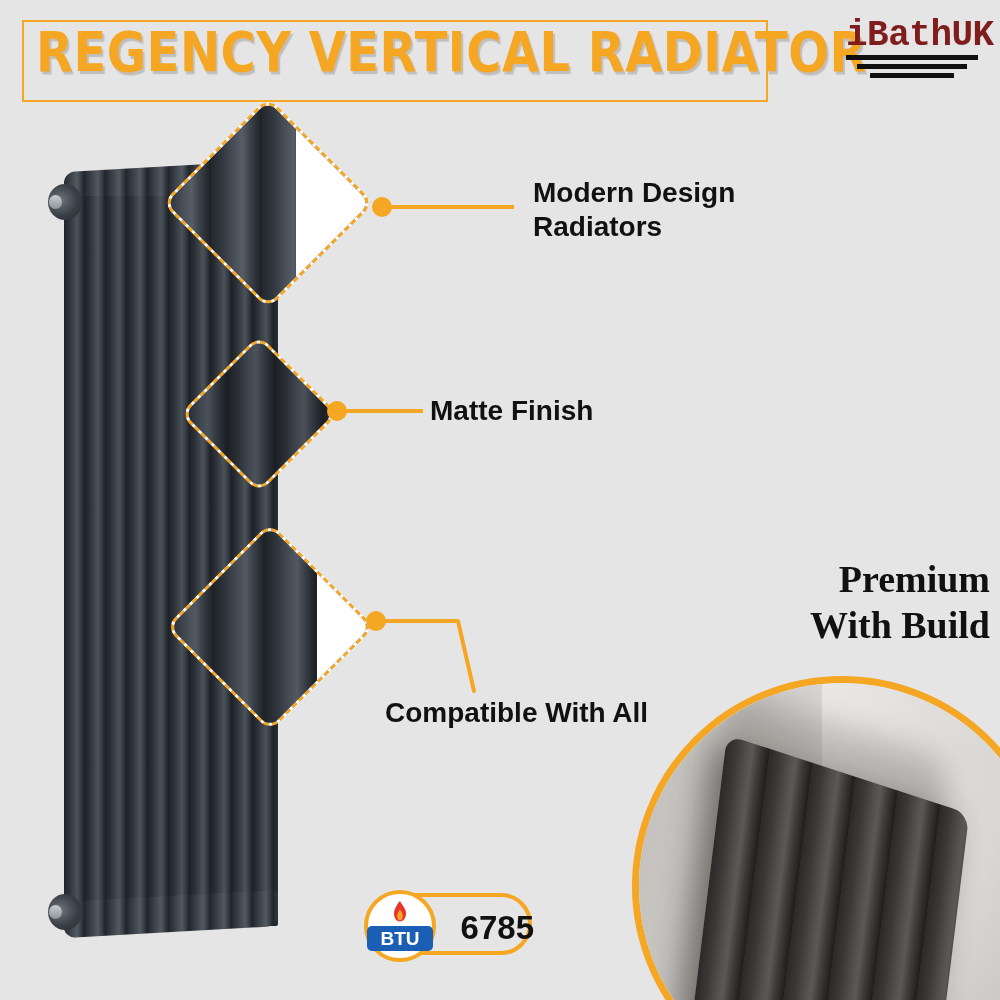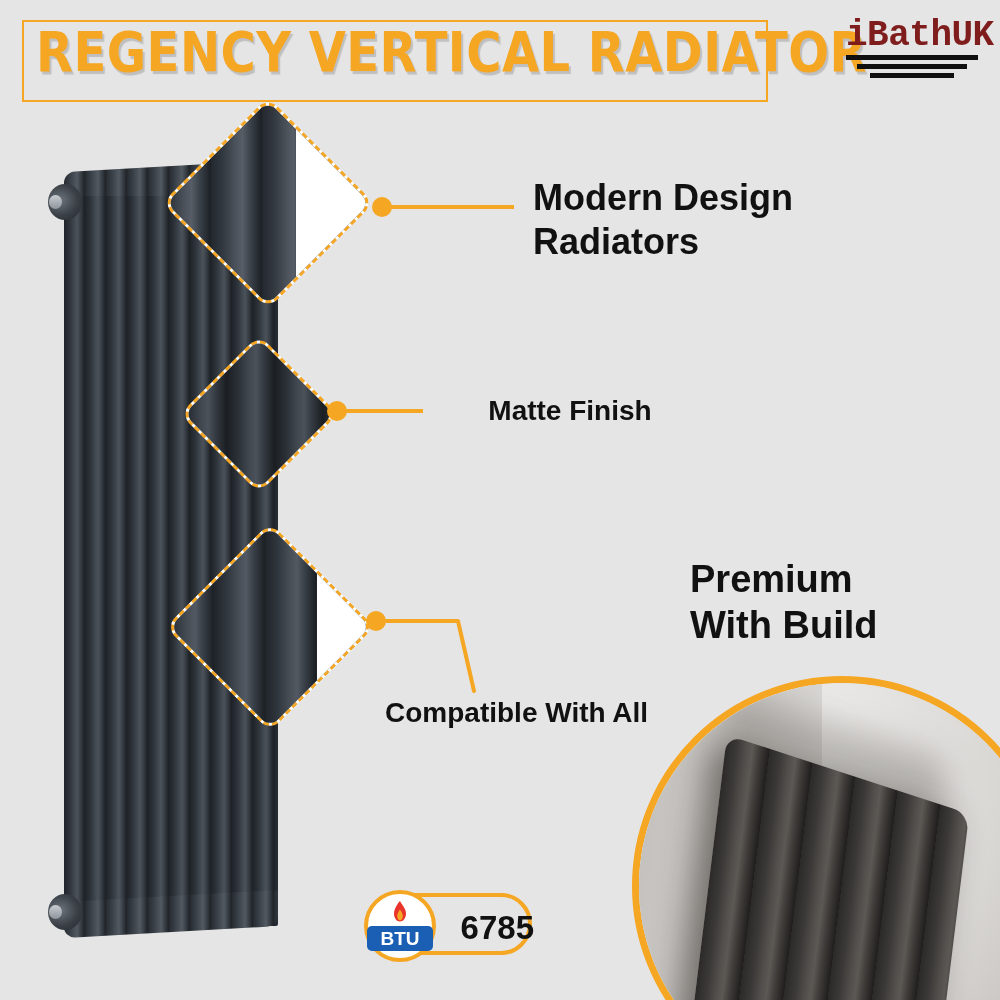--- a/index.html
+++ b/index.html
@@ -170,42 +170,42 @@
   .callout-text {
     position: absolute;
     font-family: "Liberation Sans", sans-serif;
     font-weight: 700;
     color: #111111;
     line-height: 1.22;
   }
 
   #dot-1  { left: 372px; top: 197px; }
   #line-1 { left: 388px; top: 205px; width: 126px; }
-  #text-1 { left: 533px; top: 176px; font-size: 36px; width: 300px; }
+  #text-1 { left: 533px; top: 176px; font-size: 28px; width: 300px; }
 
   #dot-2  { left: 327px; top: 401px; }
   #line-2 { left: 343px; top: 409px; width: 80px; }
-  #text-2 { left: 430px; top: 394px; font-size: 28px; width: 280px; text-align: center; }
+  #text-2 { left: 430px; top: 394px; font-size: 28px; width: 280px; }
 
   #dot-3  { left: 366px; top: 611px; }
   #line-3 { left: 382px; top: 619px; width: 58px; }
   #elbow-3 {
     position: absolute;
     left: 436px; top: 619px;
     width: 40px; height: 74px;
   }
   #text-3 { left: 385px; top: 696px; font-size: 28px; width: 320px; }
 
   
   #premium-text {
     position: absolute;
     left: 690px; top: 556px;
     width: 300px;
-    text-align: left;
-    font-family: Liberation Sans, sans-serif;
+    text-align: right;
+    font-family: Liberation Serif, serif;
     font-size: 38px;
     font-weight: 700;
     color: #111111;
     line-height: 1.22;
   }
 
   
   #circle-photo {
     position: absolute;
     left: 632px; top: 676px;

